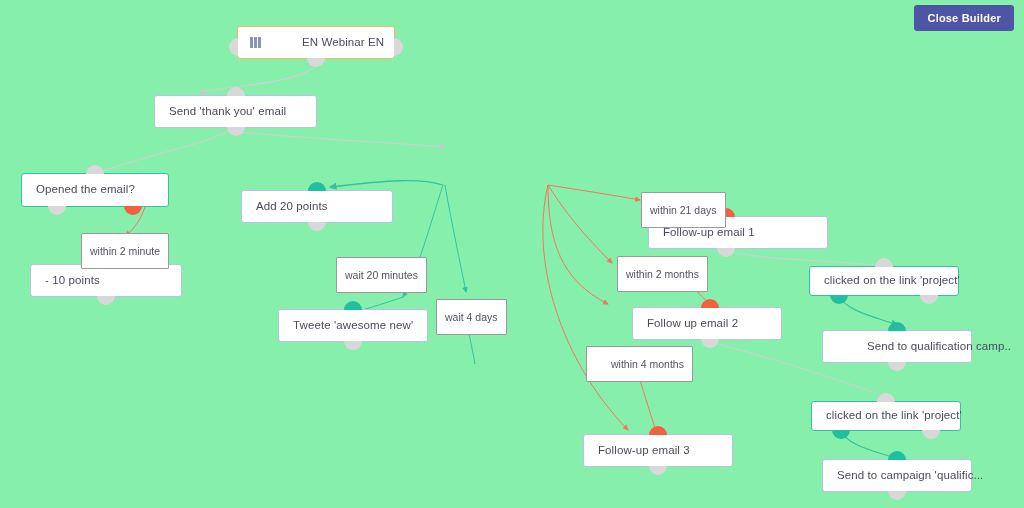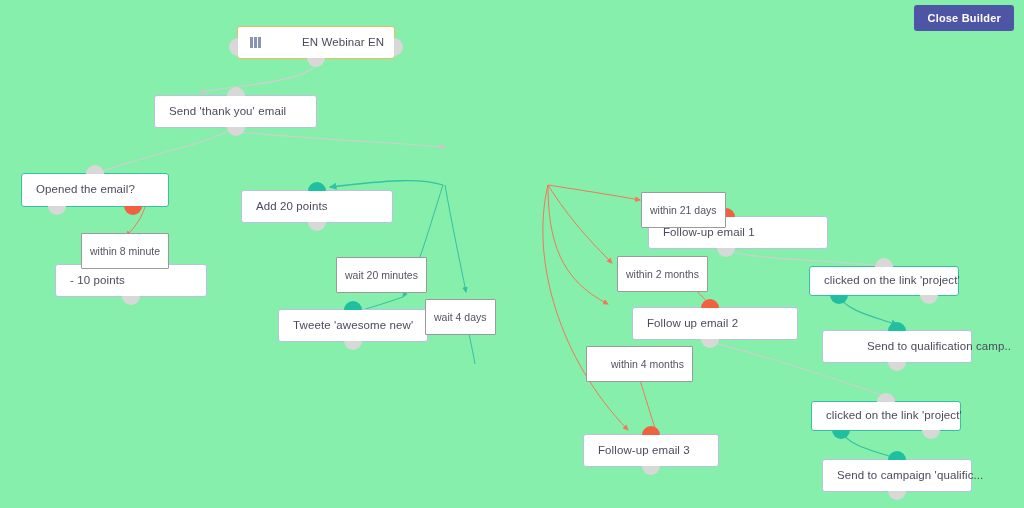--- a/index.html
+++ b/index.html
@@ -194,21 +194,21 @@
     <span class="port bottom center"></span>
   </div>
 
   <div class="node cond-node" style="left:21px; top:173px; width:148px; height:34px;">
     <span class="node-label">Opened the email?</span>
     <span class="port top center"></span>
     <span class="port bottom mid-left"></span>
     <span class="port bottom red mid-right"></span>
   </div>
 
-  <div class="node" style="left:55px; top:264px; width:152px; height:33px;">
+  <div class="node" style="left:30px; top:264px; width:152px; height:33px;">
     <span class="node-label">- 10 points</span>
     <span class="port top red center"></span>
     <span class="port bottom center"></span>
   </div>
 
 
   <div class="node" style="left:241px; top:190px; width:152px; height:33px;">
     <span class="node-label">Add 20 points</span>
     <span class="port top teal center"></span>
     <span class="port bottom center"></span>
@@ -220,27 +220,27 @@
     <span class="port bottom center"></span>
   </div>
 
 
   <div class="node" style="left:648px; top:216px; width:180px; height:33px;">
     <span class="node-label">Follow-up email 1</span>
     <span class="port top red" style="left:68px;"></span>
     <span class="port bottom" style="left:68px;"></span>
   </div>
 
-  <div class="node" style="left:632px; top:307px; width:166px; height:33px;">
+  <div class="node" style="left:632px; top:307px; width:150px; height:33px;">
     <span class="node-label">Follow up email 2</span>
     <span class="port top red" style="left:68px;"></span>
     <span class="port bottom" style="left:68px;"></span>
   </div>
 
-  <div class="node" style="left:583px; top:434px; width:136px; height:33px;">
+  <div class="node" style="left:583px; top:434px; width:150px; height:33px;">
     <span class="node-label">Follow-up email 3</span>
     <span class="port top red center"></span>
     <span class="port bottom center"></span>
   </div>
 
   <div class="node cond-node" style="left:809px; top:266px; width:150px; height:30px;">
     <span class="node-label">clicked on the link 'project'</span>
     <span class="port top center"></span>
     <span class="port bottom teal" style="left:20px;"></span>
     <span class="port bottom" style="right:20px;"></span>
@@ -259,28 +259,28 @@
     <span class="port bottom" style="right:20px;"></span>
   </div>
 
   <div class="node" style="left:822px; top:459px; width:150px; height:33px;">
     <span class="node-label">Send to campaign 'qualific...</span>
     <span class="port top teal center"></span>
     <span class="port bottom center"></span>
   </div>
 
   <div class="pill" style="left:81px; top:233px;">
-    <span>within 8 minute</span>
+    <span>within 2 minute</span>
   </div>
 
   <div class="pill" style="left:336px; top:257px;">
     <span>wait 20 minutes</span>
   </div>
 
-  <div class="pill" style="left:425px; top:299px;">
+  <div class="pill" style="left:436px; top:299px;">
     <span>wait 4 days</span>
   </div>
 
   <div class="pill" style="left:641px; top:192px;">
     <span>within 21 days</span>
   </div>
 
   <div class="pill" style="left:617px; top:256px;">
     <span>within 2 months</span>
   </div>

